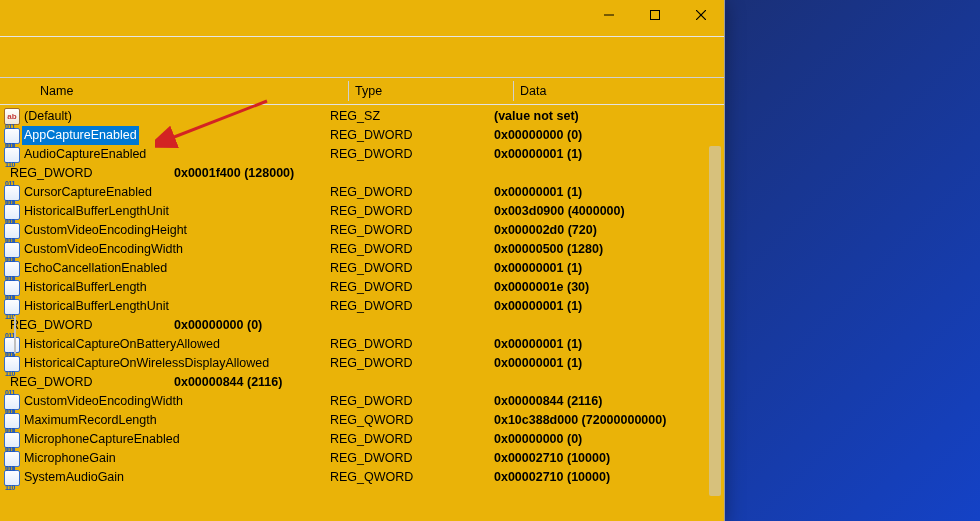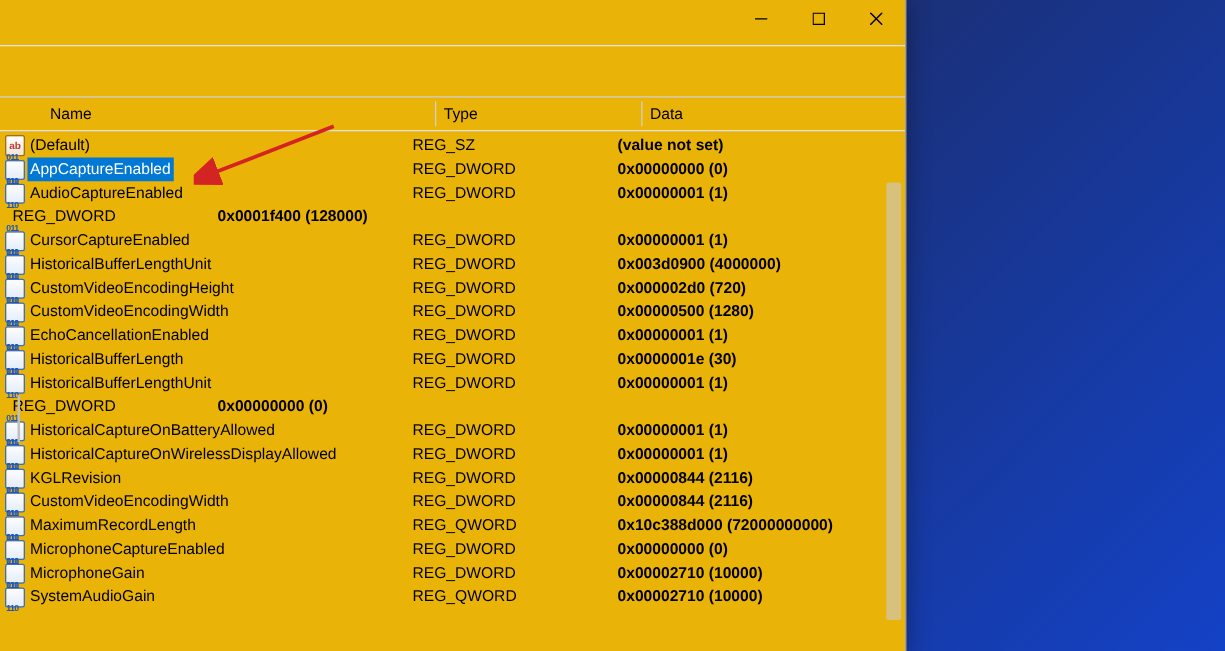--- a/index.html
+++ b/index.html
@@ -237,27 +237,20 @@
             <span class="icon">
               <span class="icon-dw">011
 110</span>
             </span>
             <span class="txt">HistoricalCaptureOnWirelessDisplayAllowed</span>
           </div>
           <div class="cell-type">REG_DWORD</div>
           <div class="cell-data">0x00000001 (1)</div>
         </div>
         <div class="row">
-          <div class="cell-name">
-            <span class="icon">
-              <span class="icon-dw">011
-110</span>
-            </span>
-            <span class="txt">KGLRevision</span>
-          </div>
           <div class="cell-type">REG_DWORD</div>
           <div class="cell-data">0x00000844 (2116)</div>
         </div>
         <div class="row">
           <div class="cell-name">
             <span class="icon">
               <span class="icon-dw">011
 110</span>
             </span>
             <span class="txt">CustomVideoEncodingWidth</span>

